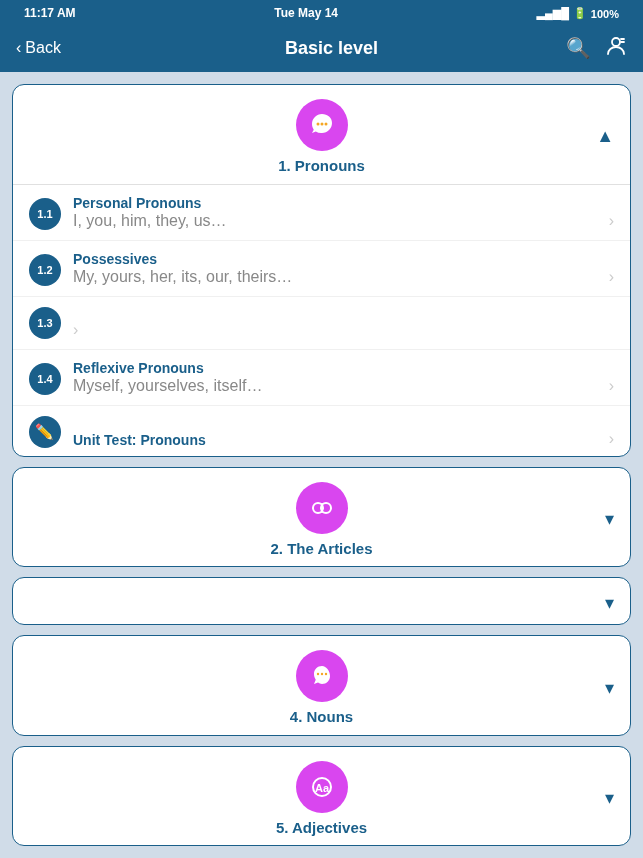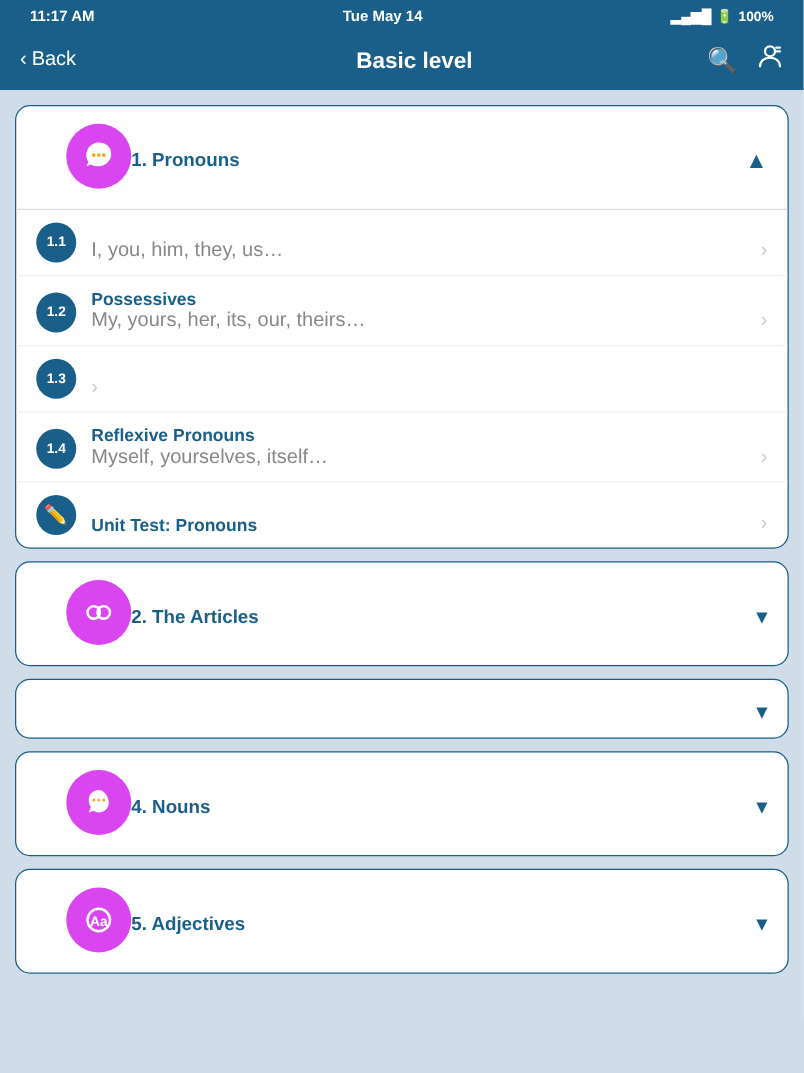--- a/index.html
+++ b/index.html
@@ -76,21 +76,21 @@
 
     
     .section-header {
       display: flex;
       align-items: center;
       justify-content: space-between;
       padding: 14px 16px 10px 16px;
     }
     .section-header-center {
       display: flex;
-      flex-direction: row;
+      flex-direction: column;
       align-items: center;
       flex: 1;
     }
     .section-icon {
       width: 52px;
       height: 52px;
       background: #d946ef;
       border-radius: 50%;
       display: flex;
       align-items: center;
@@ -207,20 +207,21 @@
           </svg>
         </div>
         <span class="section-title">1. Pronouns</span>
       </div>
       <div class="chevron">▲</div>
     </div>
     <div class="lesson-list">
       <div class="lesson-row">
         <div class="lesson-badge">1.1</div>
         <div class="lesson-text">
+          <div class="lesson-name">Personal Pronouns</div>
           <div class="lesson-sub">I, you, him, they, us…</div>
         </div>
         <span class="lesson-chevron">›</span>
       </div>
       <div class="lesson-row">
         <div class="lesson-badge">1.2</div>
         <div class="lesson-text">
           <div class="lesson-name">Possessives</div>
           <div class="lesson-sub">My, yours, her, its, our, theirs…</div>
         </div>

